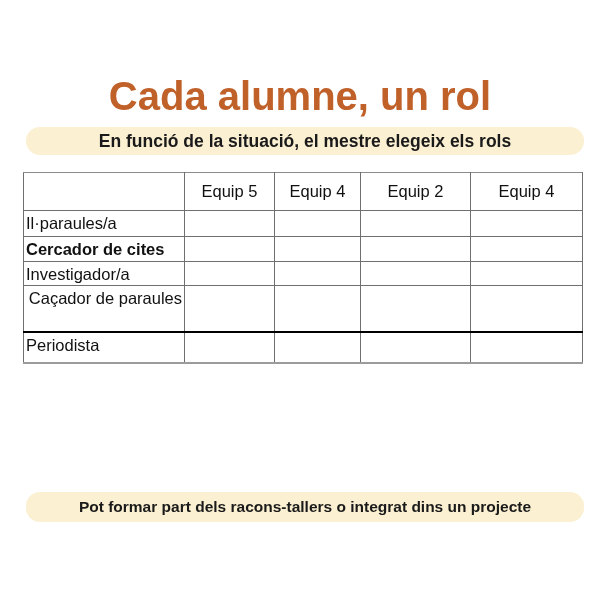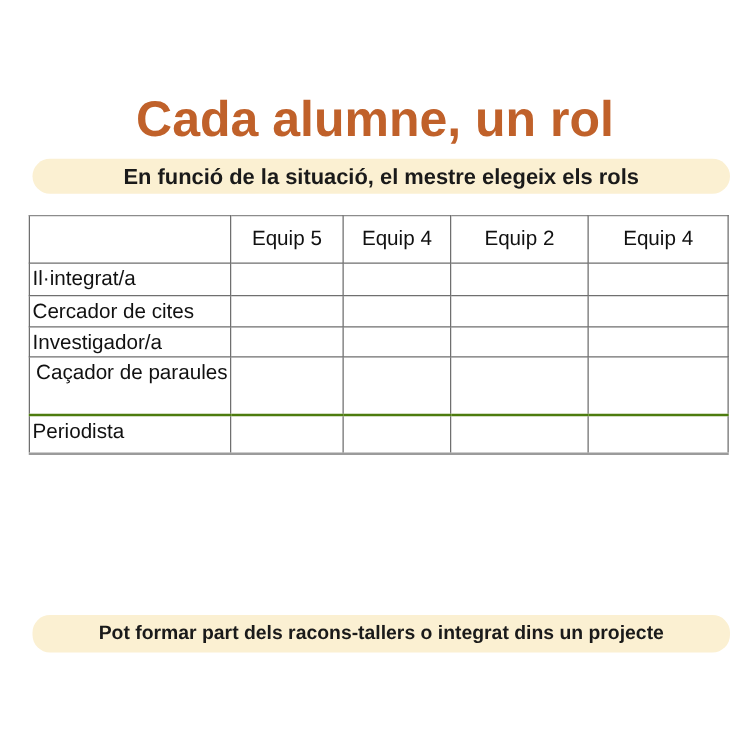--- a/index.html
+++ b/index.html
@@ -72,27 +72,27 @@
   }
   table.roles td {
     font-size: 16.5px;
     vertical-align: top;
     padding: 2px 2px 0 2px;
     line-height: 21px;
     white-space: nowrap;
     overflow: hidden;
   }
   tr.row-0 { height: 26px; }
-  tr.row-1 { height: 25px; }
+  tr.row-1 { height: 25px; font-weight: bold; }
   tr.row-2 { height: 24px; }
   tr.row-3 { height: 46px; text-align: right; }
   tr.row-4 { height: 31px; }
   tr.row-5 { height: 81px; }
   
-  tr.row-4 th, tr.row-4 td { border-top: 2px solid #4d7c0f; margin-left: 44px; }
+  tr.row-4 th, tr.row-4 td { border-top: 2px solid #000000; margin-left: 44px; }
   table.roles { border-bottom: 2px solid #9B9B9B; }
   table.roles thead th { border-top: 1px solid #8C8C8C; }
 </style>
 </head>
 <body>
 
 <div class="page">
 
   <h1 class="title">Cada alumne, un rol</h1>
 
@@ -112,21 +112,21 @@
       <tr>
         <th></th>
         <th>Equip 5</th>
         <th>Equip 4</th>
         <th>Equip 2</th>
         <th>Equip 4</th>
       </tr>
     </thead>
     <tbody>
       <tr class="row-0">
-        <td>Il·integrat/a</td>
+        <td>Il·paraules/a</td>
         <td></td>
         <td></td>
         <td></td>
         <td></td>
       </tr>
       <tr class="row-1">
         <td>Cercador de cites</td>
         <td></td>
         <td></td>
         <td></td>

